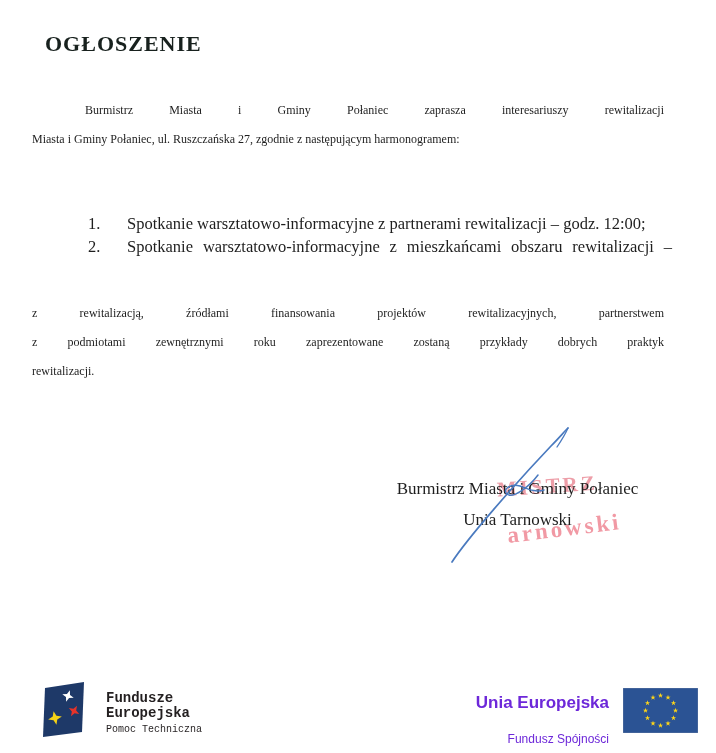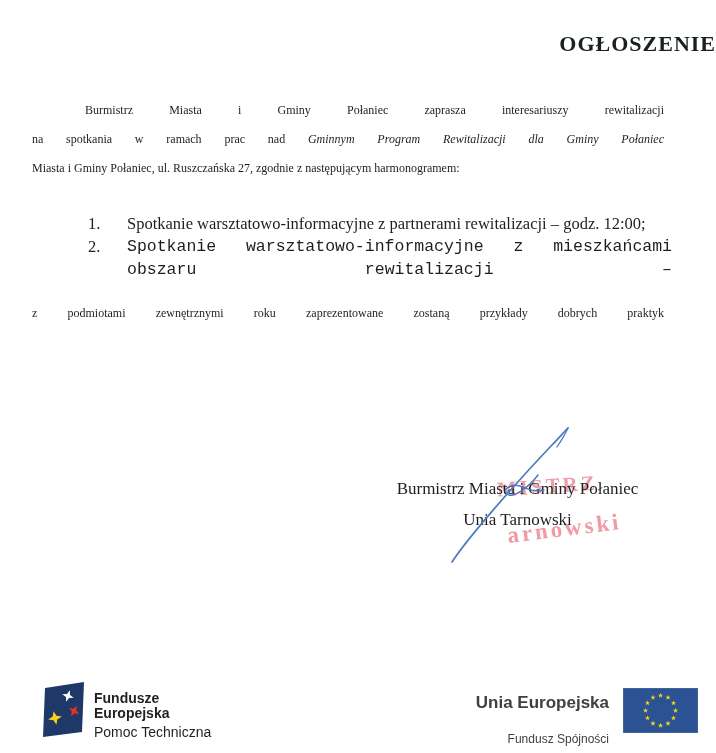--- a/index.html
+++ b/index.html
@@ -6,38 +6,38 @@
   .page{
     position:relative;
     width:716px;height:753px;
     background:#ffffff;
     font-family:"Liberation Serif","DejaVu Serif",serif;
     color:#1e1e1e;
     overflow:hidden;
   }
   .title{
     position:absolute;top:31px;left:0;right:0;
-    text-align:right;
+    text-align:left;
     font-size:22px;font-weight:bold;letter-spacing:1px;
     color:#18211e;
     margin-left:45px;
   }
   .para{position:absolute;left:32px;width:632px;font-size:12px;}
   .para .line{height:29px;line-height:29px;white-space:nowrap;}
   .para .line.just{white-space:normal;text-align:justify;text-align-last:justify;}
   .para .line.ind{text-indent:53px;}
   .it{font-style:italic;}
   .p1{top:96px;}
   .p2{top:299px;}
 
   .list{position:absolute;left:88px;top:212px;width:584px;font-size:16.5px;}
   .li-row{display:flex;line-height:23px;}
   .li-num{width:39px;flex:0 0 39px;}
   .li-text{flex:1;}
-  .li-text.jfull{text-align:justify;text-align-last:justify;font-family:Liberation Mono, monospace;}
+  .li-text.jfull{text-align:justify;text-align-last:justify;}
   .li-cont{margin-top:6px;padding-left:34px;line-height:23px;}
 
   .sig-block{
     position:absolute;left:390px;top:473px;width:255px;
     text-align:center;font-size:17px;z-index:3;
   }
   .sig-block .sig-line{line-height:31px;}
 
   .stamp{
     position:absolute;z-index:1;
@@ -54,63 +54,64 @@
     left:507px;top:516px;
     font-size:23px;letter-spacing:3px;
     color:rgba(235,110,125,0.70);
     transform:rotate(-7deg);
   }
   .sig-svg{position:absolute;left:425px;top:413px;z-index:4;}
 
   .footer-left{position:absolute;left:42px;top:681px;display:flex;align-items:flex-start;}
   .fe-flag{display:block;}
   .fe-text{
-    margin-left:6px;margin-top:10px;
-    font-family:Liberation Sans, sans-serif;
+    margin-left:18px;margin-top:10px;
+    font-family:Liberation Mono, monospace;
     color:#231f20;
   }
   .fe-bold{font-size:14px;font-weight:bold;line-height:15px;}
-  .fe-sub{font-size:14px;font-weight:normal;margin-top:3px;}
+  .fe-sub{font-size:10px;font-weight:normal;margin-top:3px;}
 
   .footer-right{position:absolute;right:18px;top:688px;display:flex;align-items:flex-start;}
   .eu-text{
     text-align:right;margin-right:14px;margin-top:5px;
     font-family:"Liberation Sans","DejaVu Sans",sans-serif;
-    color:#404040;
+    color:#6d28d9;
   }
   .eu-bold{font-size:17px;font-weight:bold;line-height:19px;}
   .eu-sub{font-size:12px;margin-top:20px;}
   .eu-flag{display:block;}
 </style>
 </head>
 <body>
 
 <div class="page">
 
   <div class="title">OGŁOSZENIE</div>
 
   <div class="para p1">
       <div class="line just ind"><span>Burmistrz Miasta i Gminy Połaniec zaprasza interesariuszy rewitalizacji</span></div>
-      <div class="line just"><span>na spotkania w ramach prac nad </span><span class="it">Gminnym Program Rewitalizacji dla Gminy Połaniec</span></div>
       <div class="line"><span>Miasta i Gminy Połaniec, ul. Ruszczańska 27, zgodnie z następującym harmonogramem:</span></div>
     </div>
 
   <div class="list">
     <div class="li-row">
       <span class="li-num">1.</span>
       <div class="li-text">Spotkanie warsztatowo-informacyjne z partnerami rewitalizacji – godz. 12:00;</div>
     </div>
     <div class="li-row">
       <span class="li-num">2.</span>
       <div class="li-text jfull">Spotkanie warsztatowo-informacyjne z mieszkańcami obszaru rewitalizacji –</div>
     </div>
   </div>
 
   <div class="para p2">
+      <div class="line just"><span>z rewitalizacją, źródłami finansowania projektów rewitalizacyjnych, partnerstwem</span></div>
       <div class="line just"><span>z podmiotami zewnętrznymi roku zaprezentowane zostaną przykłady dobrych praktyk</span></div>
+      <div class="line"><span>rewitalizacji.</span></div>
     </div>
 
   <span class="stamp stamp-top">MISTRZ</span>
   <span class="stamp stamp-bottom">arnowski</span>
 
   <div class="sig-block">
     <div class="sig-line">Burmistrz Miasta i Gminy Połaniec</div>
     <div class="sig-line">Unia Tarnowski</div>
   </div>
 

